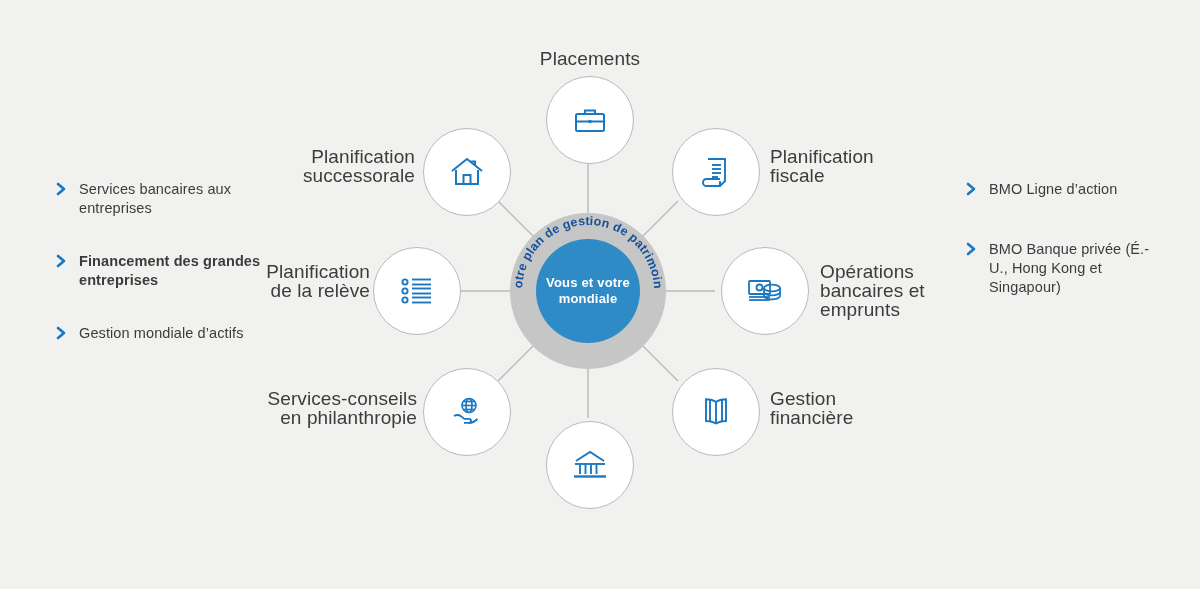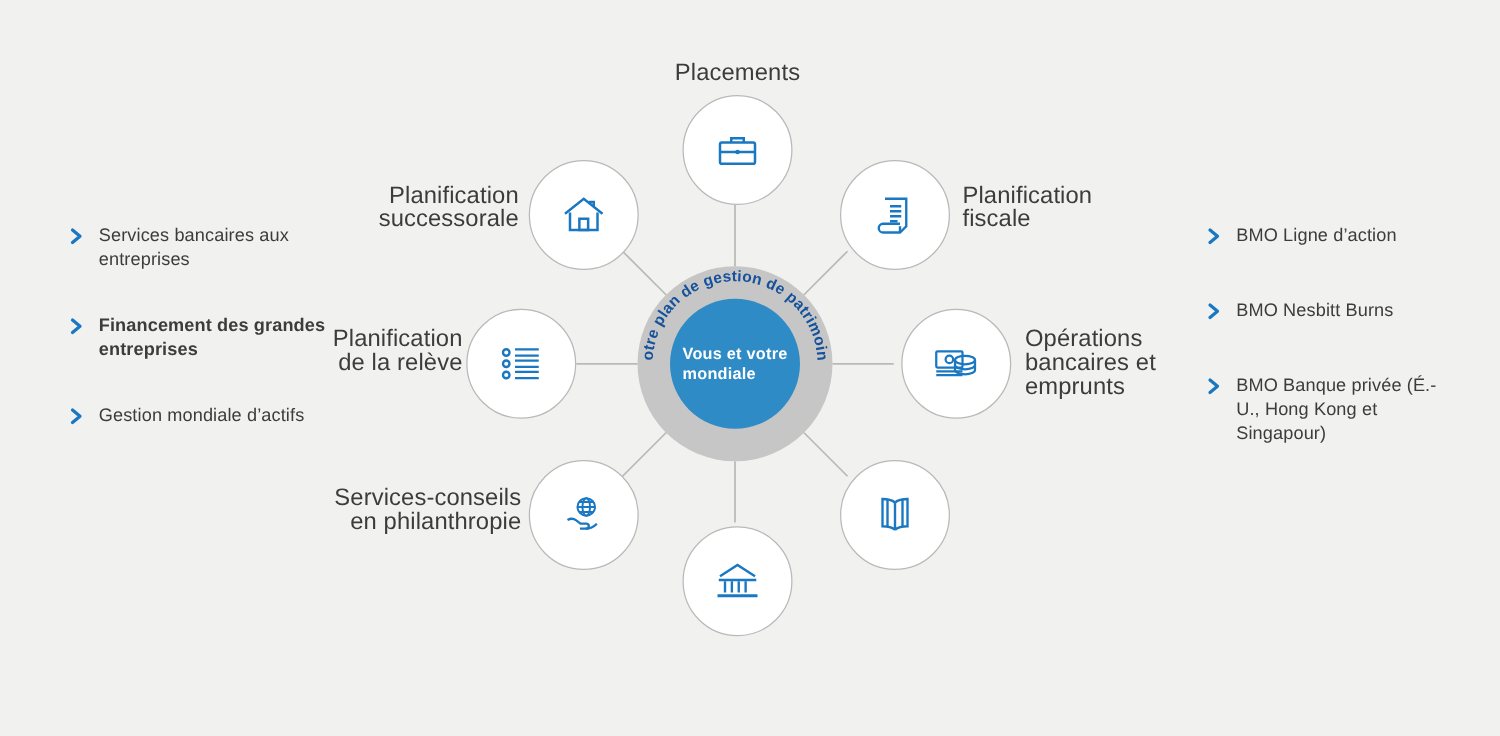--- a/index.html
+++ b/index.html
@@ -46,21 +46,21 @@
     border-radius:50%;
     background:#c6c6c6;
   }
   .core{
     position:absolute;
     left:-52px;top:-52px;
     width:104px;height:104px;
     border-radius:50%;
     background:#2e8bc6;
     display:flex;align-items:center;justify-content:center;
-    text-align:left;
+    text-align:center;
   }
   .core-label{
     color:#ffffff;
     font-size:13px;
     font-weight:bold;
     line-height:16px;
     letter-spacing:.2px;
   }
   #curved-text{
     position:absolute;
@@ -187,20 +187,22 @@
     <span>
       <svg width="38" height="34" viewBox="0 0 38 34" fill="none" stroke="#1a78c2" stroke-width="1.9">
         <path d="M19 7c-2.5-2-6-2.8-10-2.8V26c4 0 7.5.8 10 2.8"></path>
         <path d="M19 7c2.5-2 6-2.8 10-2.8V26c-4 0-7.5.8-10 2.8"></path>
         <line x1="19" y1="7" x2="19" y2="28.8"></line>
         <line x1="13" y1="4.5" x2="13" y2="26"></line>
         <line x1="25" y1="4.5" x2="25" y2="26"></line>
       </svg>
     </span>
   </div>
+  <div class="node-label lbl-right" style="left:770px;top:389px;width:170px;">Gestion
+financière</div>
 
   <div class="node" style="left:590px;top:465px;">
     <span>
       <svg width="38" height="36" viewBox="0 0 38 36" fill="none" stroke="#1a78c2" stroke-width="1.9">
         <path d="M5 14L19 5l14 9"></path>
         <line x1="4" y1="17" x2="34" y2="17"></line>
         <line x1="9" y1="18" x2="9" y2="27"></line>
         <line x1="14.5" y1="18" x2="14.5" y2="27"></line>
         <line x1="20" y1="18" x2="20" y2="27"></line>
         <line x1="25.5" y1="18" x2="25.5" y2="27"></line>
@@ -287,28 +289,20 @@
 
   <div class="side-list" id="right-list">
     <div class="side-item" style="margin-bottom:41px;">
       <span class="chev">
         <svg width="13" height="16" viewBox="0 0 13 16" fill="none" stroke="#1a78c2" stroke-width="2.6" stroke-linecap="round" stroke-linejoin="round">
             <path d="M3 3l6 5-6 5"></path>
           </svg>
       </span>
       <span>BMO Ligne d’action</span>
     </div>
-    <div class="side-item" style="margin-bottom:41px;">
-      <span class="chev">
-        <svg width="13" height="16" viewBox="0 0 13 16" fill="none" stroke="#1a78c2" stroke-width="2.6" stroke-linecap="round" stroke-linejoin="round">
-            <path d="M3 3l6 5-6 5"></path>
-          </svg>
-      </span>
-      <span>BMO Nesbitt Burns</span>
-    </div>
     <div class="side-item" style="margin-bottom:16px;">
       <span class="chev">
         <svg width="13" height="16" viewBox="0 0 13 16" fill="none" stroke="#1a78c2" stroke-width="2.6" stroke-linecap="round" stroke-linejoin="round">
             <path d="M3 3l6 5-6 5"></path>
           </svg>
       </span>
       <span>BMO Banque privée
 (É.-U., Hong Kong et
 Singapour)</span>
     </div>

